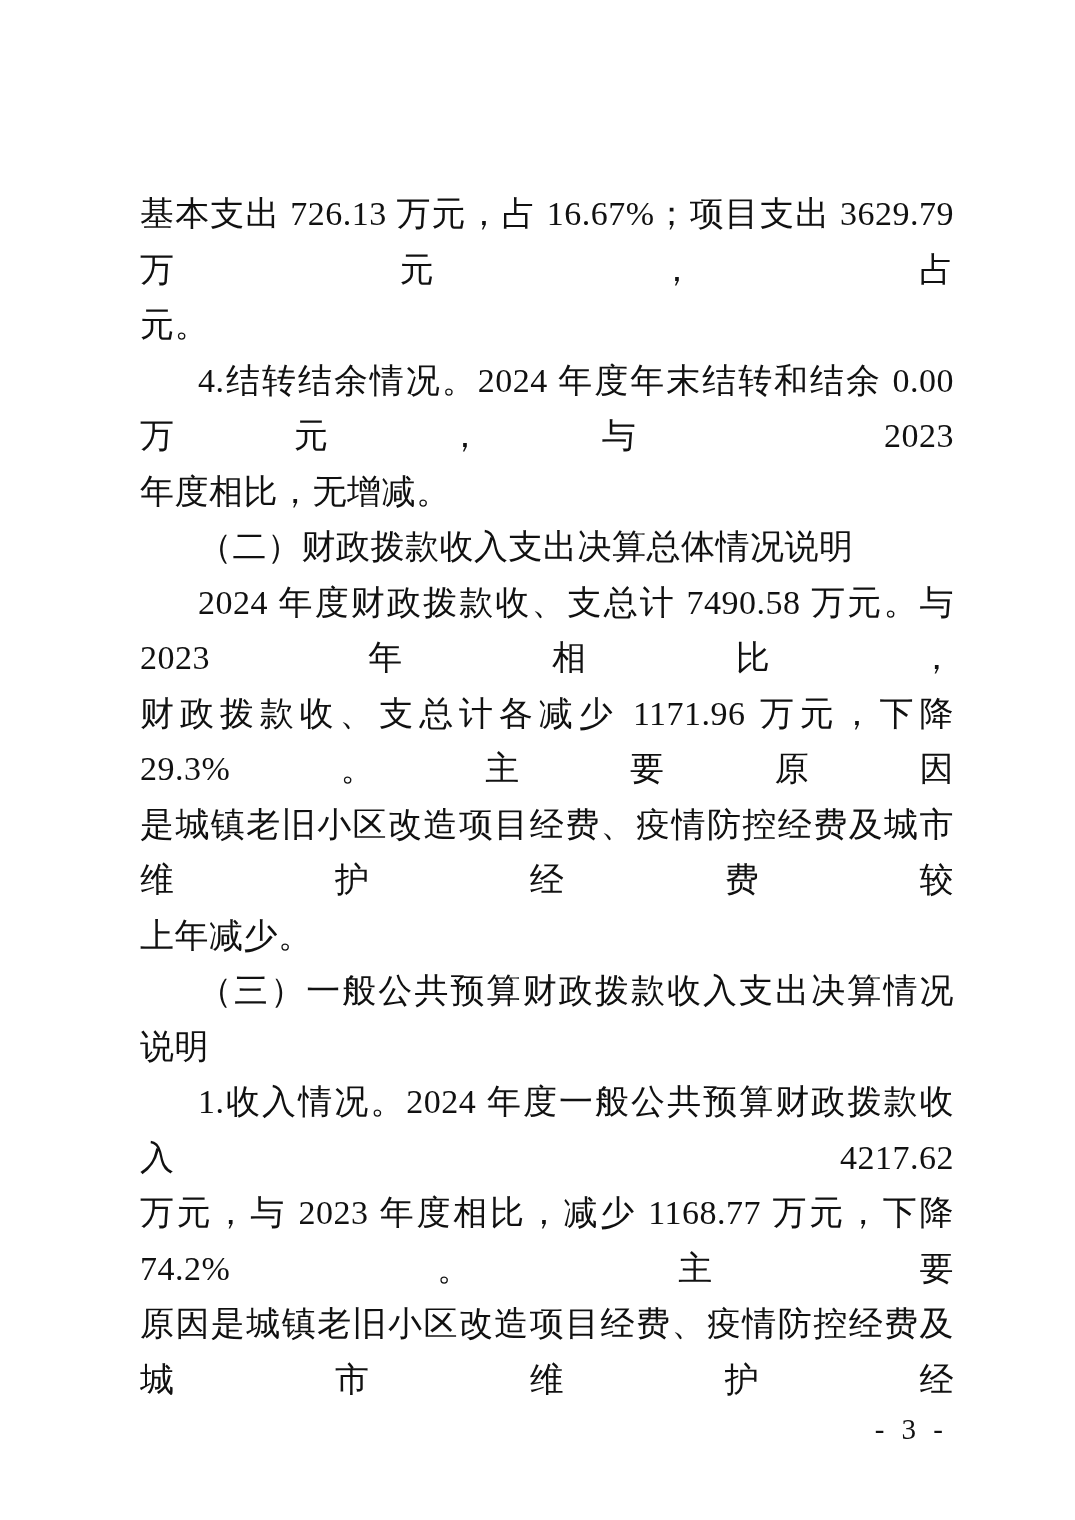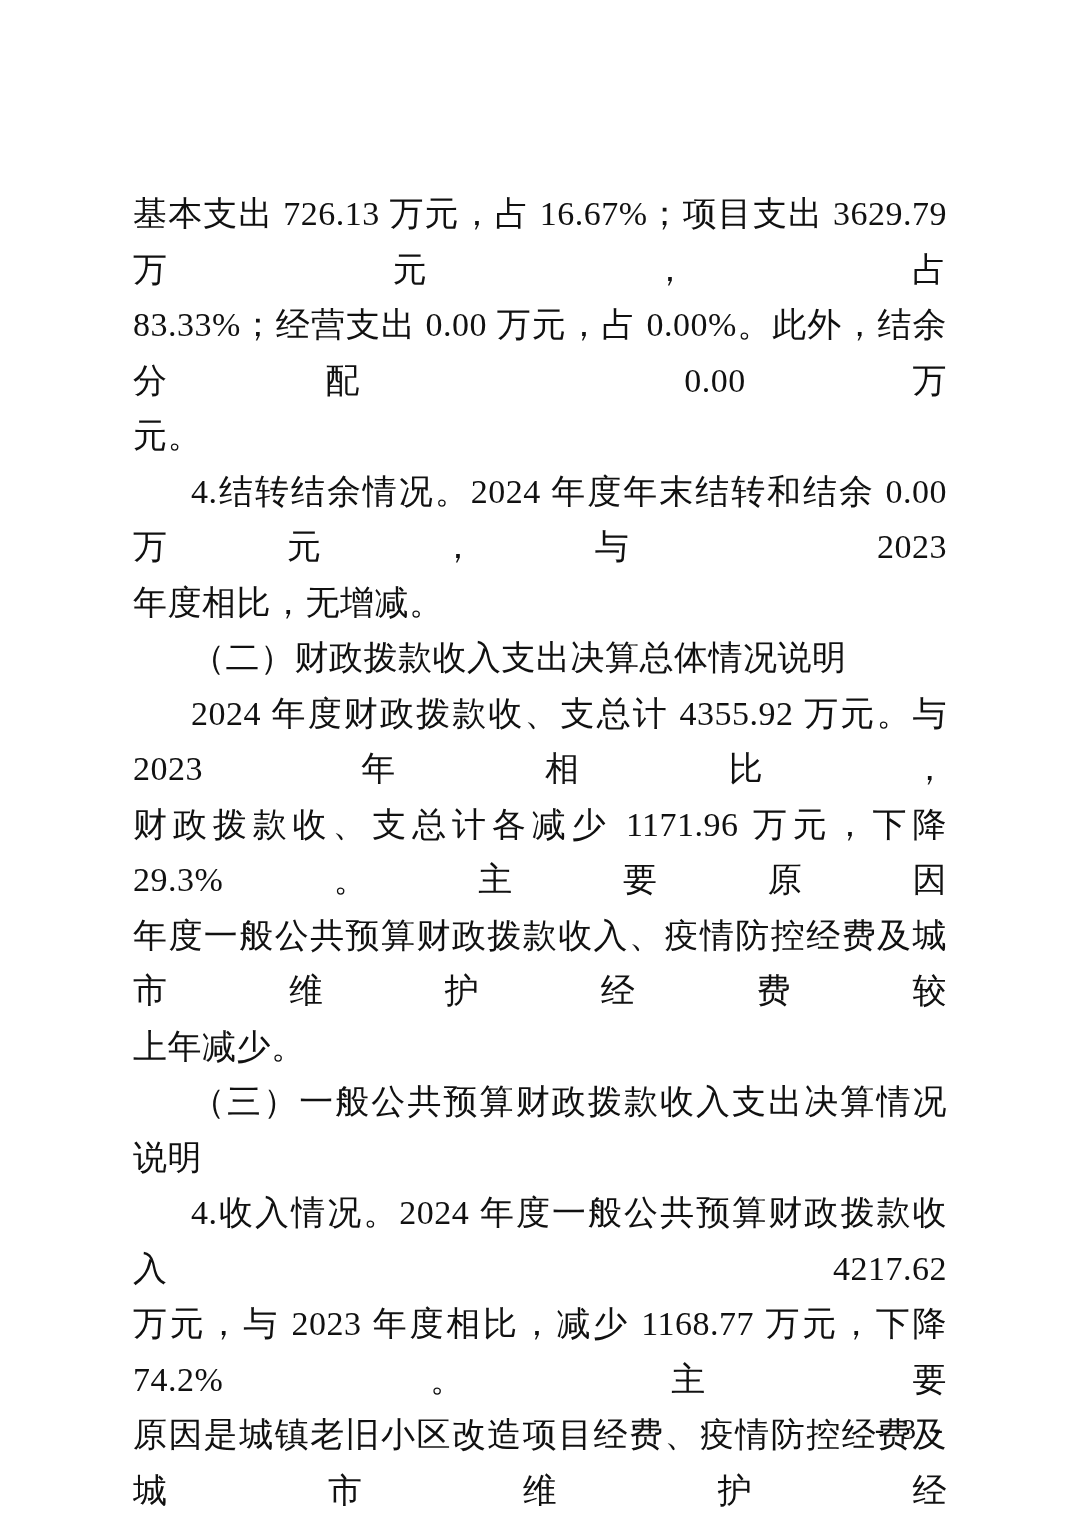--- a/index.html
+++ b/index.html
@@ -10,21 +10,21 @@
   body {
     position: relative;
     width: 1075px;
     height: 1520px;
     overflow: hidden;
     font-family: "Liberation Serif", "DejaVu Serif", serif;
     color: #111111;
   }
   .doc-content {
     position: absolute;
-    left: 133px;
+    left: 140px;
     top: 186px;
     width: 814px;
   }
   .paragraph { margin: 0; padding: 0; }
   .line {
     font-size: 34px;
     line-height: 55.5px;
     text-align: justify;
     letter-spacing: 0.5px;
   }
@@ -45,40 +45,39 @@
     word-spacing: 10px;
   }
 </style>
 </head>
 <body>
 
 <div class="doc-page">
   <div class="doc-content" id="doc-content">
       <div class="paragraph">
         <div class="line jfull"><span>基本支出 726.13 万元，占 16.67%；项目支出 3629.79 万元，占</span></div>
-        <div class="line jfull"><span>83.33%；经营支出 0.00 万元，占 0.00%。此外，结余分配 0.00 万</span></div>
         <div class="line"><span>元。</span></div>
       </div>
       <div class="paragraph">
         <div class="line jfull indent"><span class="b">4.结转结余情况。</span><span>2024 年度年末结转和结余 0.00 万元，与 2023</span></div>
         <div class="line"><span>年度相比，无增减。</span></div>
       </div>
       <div class="paragraph">
         <div class="line indent"><span class="b">（二）财政拨款收入支出决算总体情况说明</span></div>
       </div>
       <div class="paragraph">
-        <div class="line jfull indent"><span>2024 年度财政拨款收、支总计 4355.92 万元。与 2023 年相比，</span></div>
+        <div class="line jfull indent"><span>2024 年度财政拨款收、支总计 7490.58 万元。与 2023 年相比，</span></div>
         <div class="line jfull"><span>财政拨款收、支总计各减少 1171.96 万元，下降 29.3%。主要原因</span></div>
-        <div class="line jfull"><span>年度一般公共预算财政拨款收入、疫情防控经费及城市维护经费较</span></div>
+        <div class="line jfull"><span>是城镇老旧小区改造项目经费、疫情防控经费及城市维护经费较</span></div>
         <div class="line"><span>上年减少。</span></div>
       </div>
       <div class="paragraph">
         <div class="line indent"><span class="b">（三）一般公共预算财政拨款收入支出决算情况说明</span></div>
       </div>
       <div class="paragraph">
-        <div class="line jfull indent"><span class="b">4.收入情况。</span><span>2024 年度一般公共预算财政拨款收入 4217.62</span></div>
+        <div class="line jfull indent"><span class="b">1.收入情况。</span><span>2024 年度一般公共预算财政拨款收入 4217.62</span></div>
         <div class="line jfull"><span>万元，与 2023 年度相比，减少 1168.77 万元，下降 74.2%。主要</span></div>
         <div class="line jfull"><span>原因是城镇老旧小区改造项目经费、疫情防控经费及城市维护经</span></div>
         <div class="line jfull"></div>
       </div>
     </div>
   <div class="page-footer">- 3 -</div>
 </div>
 
 </body></html>

